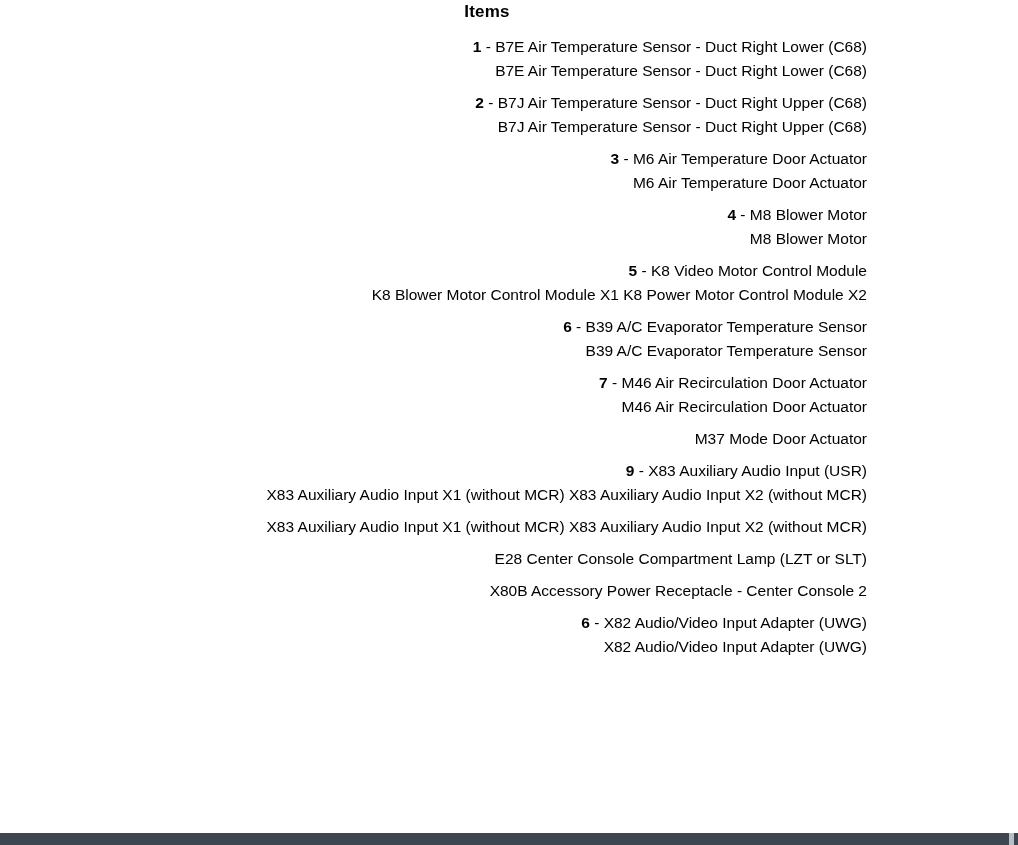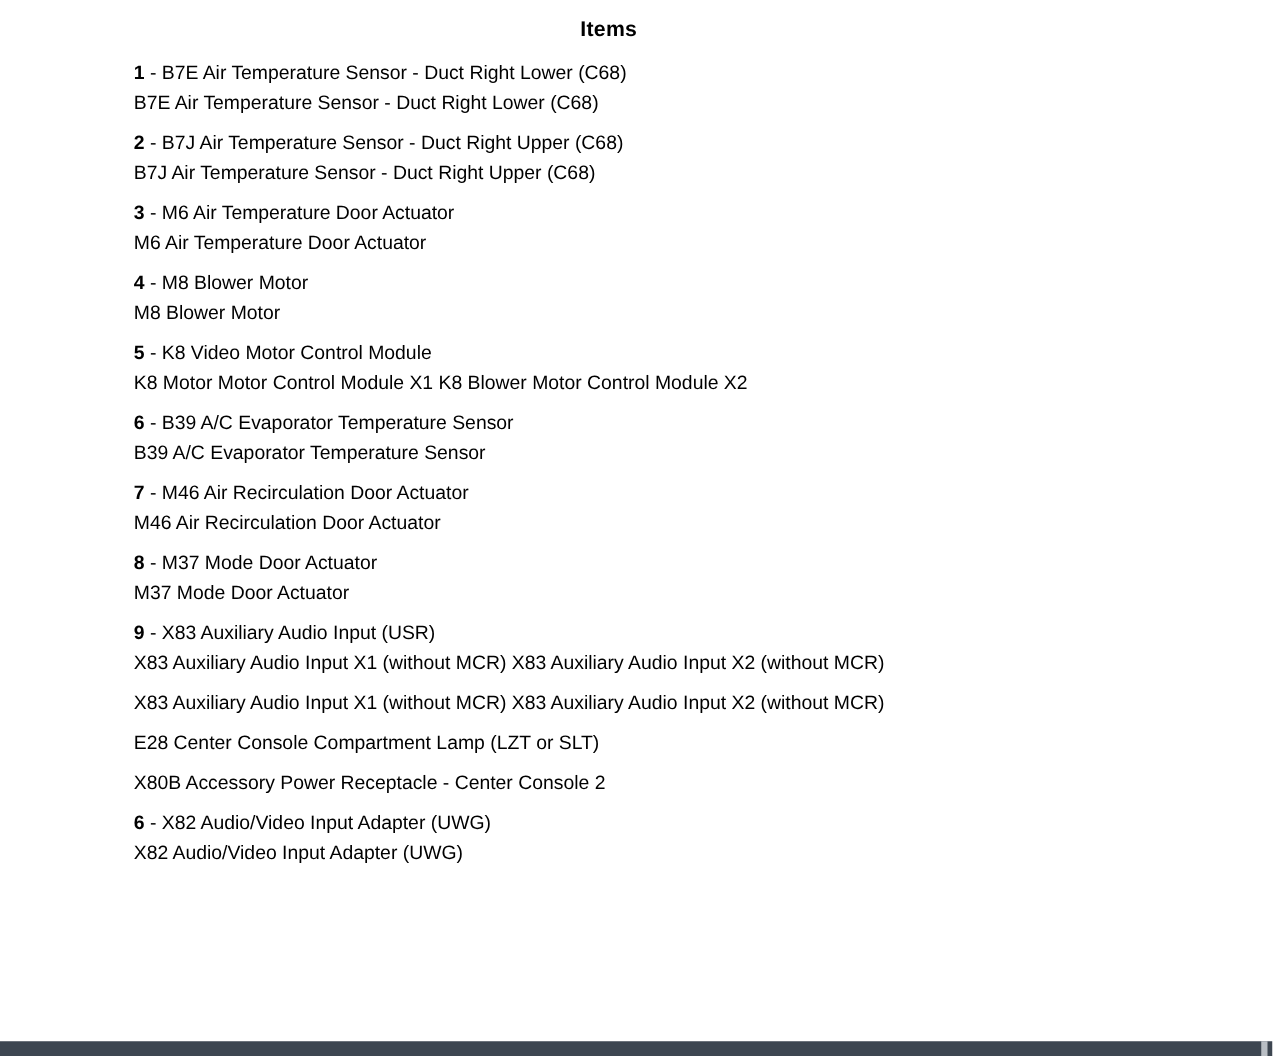--- a/index.html
+++ b/index.html
@@ -13,34 +13,35 @@
   }
   .page {
     position: relative;
     width: 1018px;
     height: 845px;
     background: #ffffff;
   }
   .content {
     position: absolute;
     left: 107px;
-    top: 12px;
+    top: 0;
     width: 760px;
     padding-top: 2px;
   }
   .title {
     font-size: 17px;
     font-weight: bold;
     text-align: center;
     line-height: 19px;
     margin: 0 0 14px 0;
     letter-spacing: 0.2px;
   }
   .item {
     margin-bottom: 8px;
+    text-align: right;
   }
   .line {
     font-size: 15.5px;
     line-height: 24px;
     white-space: nowrap;
   }
   .num {
     font-weight: bold;
   }
   .bottom-bar {
@@ -82,35 +83,34 @@
     <div class="line desc">M6 Air Temperature Door Actuator</div>
   </div>
 
   <div class="item">
     <div class="line"><span class="num">4</span><span class="sep"> - </span><span class="hdr-text">M8 Blower Motor</span></div>
     <div class="line desc">M8 Blower Motor</div>
   </div>
 
   <div class="item">
     <div class="line"><span class="num">5</span><span class="sep"> - </span><span class="hdr-text">K8 Video Motor Control Module</span></div>
-    <div class="line desc">K8 Motor Motor Control Module X1 K8 Blower Motor Control Module X2</div>
+    <div class="line desc">K8 Blower Motor Control Module X1 K8 Power Motor Control Module X2</div>
   </div>
 
   <div class="item">
     <div class="line"><span class="num">6</span><span class="sep"> - </span><span class="hdr-text">B39 A/C Evaporator Temperature Sensor</span></div>
     <div class="line desc">B39 A/C Evaporator Temperature Sensor</div>
   </div>
 
   <div class="item">
     <div class="line"><span class="num">7</span><span class="sep"> - </span><span class="hdr-text">M46 Air Recirculation Door Actuator</span></div>
     <div class="line desc">M46 Air Recirculation Door Actuator</div>
   </div>
 
   <div class="item">
-    <div class="line"><span class="num">8</span><span class="sep"> - </span><span class="hdr-text">M37 Mode Door Actuator</span></div>
     <div class="line desc">M37 Mode Door Actuator</div>
   </div>
 
   <div class="item">
     <div class="line"><span class="num">9</span><span class="sep"> - </span><span class="hdr-text">X83 Auxiliary Audio Input (USR)</span></div>
     <div class="line desc">X83 Auxiliary Audio Input X1 (without MCR) X83 Auxiliary Audio Input X2 (without MCR)</div>
   </div>
 
   <div class="item">
     <div class="line desc">X83 Auxiliary Audio Input X1 (without MCR) X83 Auxiliary Audio Input X2 (without MCR)</div>

